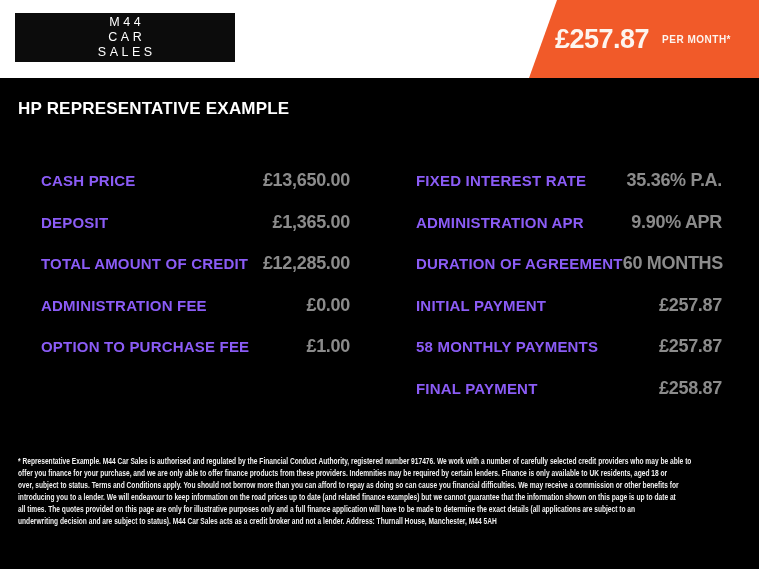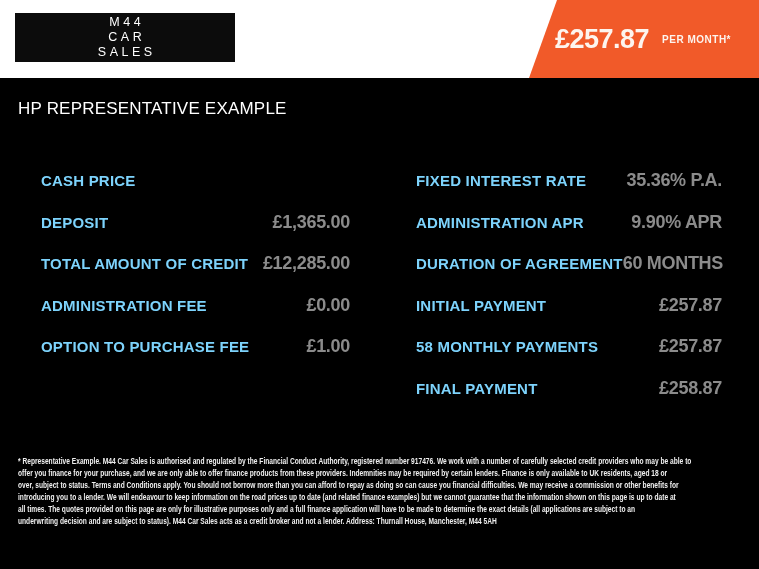--- a/index.html
+++ b/index.html
@@ -63,35 +63,35 @@
     letter-spacing: 0.5px;
     margin-left: 13px;
   }
 
   
   .page-title {
     position: absolute;
     left: 18px; top: 99px;
     color: #ffffff;
     font-size: 17px;
-    font-weight: normal;
+    font-weight: bold;
     letter-spacing: 0.2px;
   }
 
   .col { position: absolute; top: 160px; }
   .col-left  { left: 41px;  width: 309px; }
   .col-right { left: 416px; width: 306px; }
   .frow {
     height: 41.5px;
     display: flex;
     justify-content: space-between;
     align-items: center;
   }
   .flabel {
-    color: #7dd3fc;
+    color: #8b5cf6;
     font-size: 15px;
     font-weight: bold;
     letter-spacing: 0.2px;
     white-space: nowrap;
   }
   .fvalue {
     color: #8b8b8b;
     font-size: 18px;
     font-weight: bold;
     letter-spacing: -0.3px;
@@ -128,20 +128,21 @@
       <span class="price-amount">£257.87</span>
       <span class="price-period">PER MONTH*</span>
     </div>
   </div>
 
   <div class="page-title">HP REPRESENTATIVE EXAMPLE</div>
 
   <div class="col col-left">
     <div class="frow">
       <span class="flabel">CASH PRICE</span>
+      <span class="fvalue">£13,650.00</span>
     </div>
     <div class="frow">
       <span class="flabel">DEPOSIT</span>
       <span class="fvalue">£1,365.00</span>
     </div>
     <div class="frow">
       <span class="flabel">TOTAL AMOUNT OF CREDIT</span>
       <span class="fvalue">£12,285.00</span>
     </div>
     <div class="frow">

